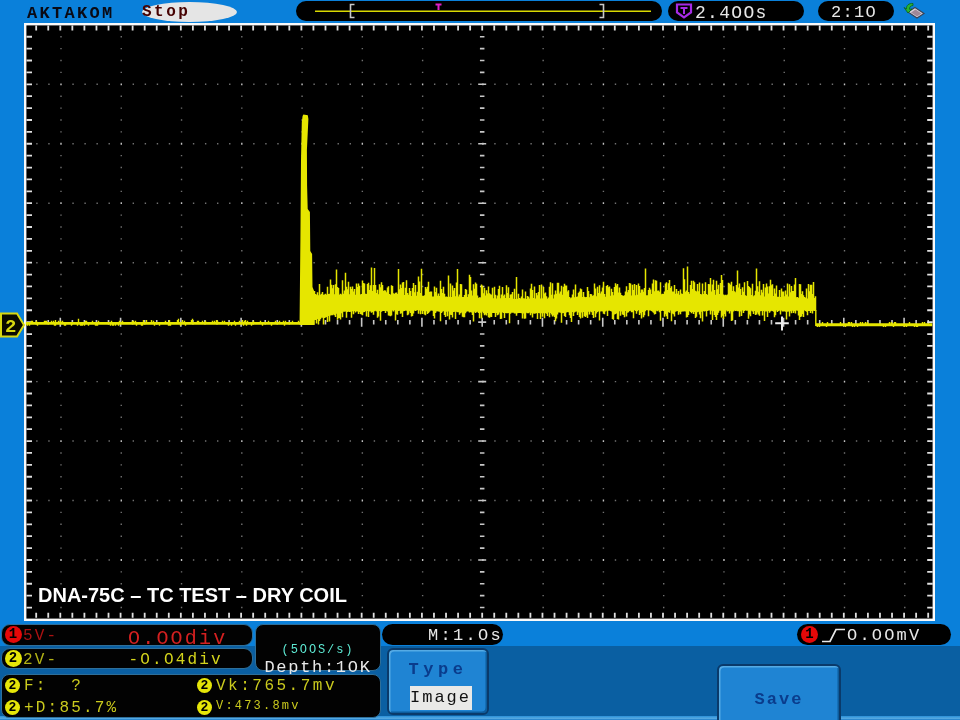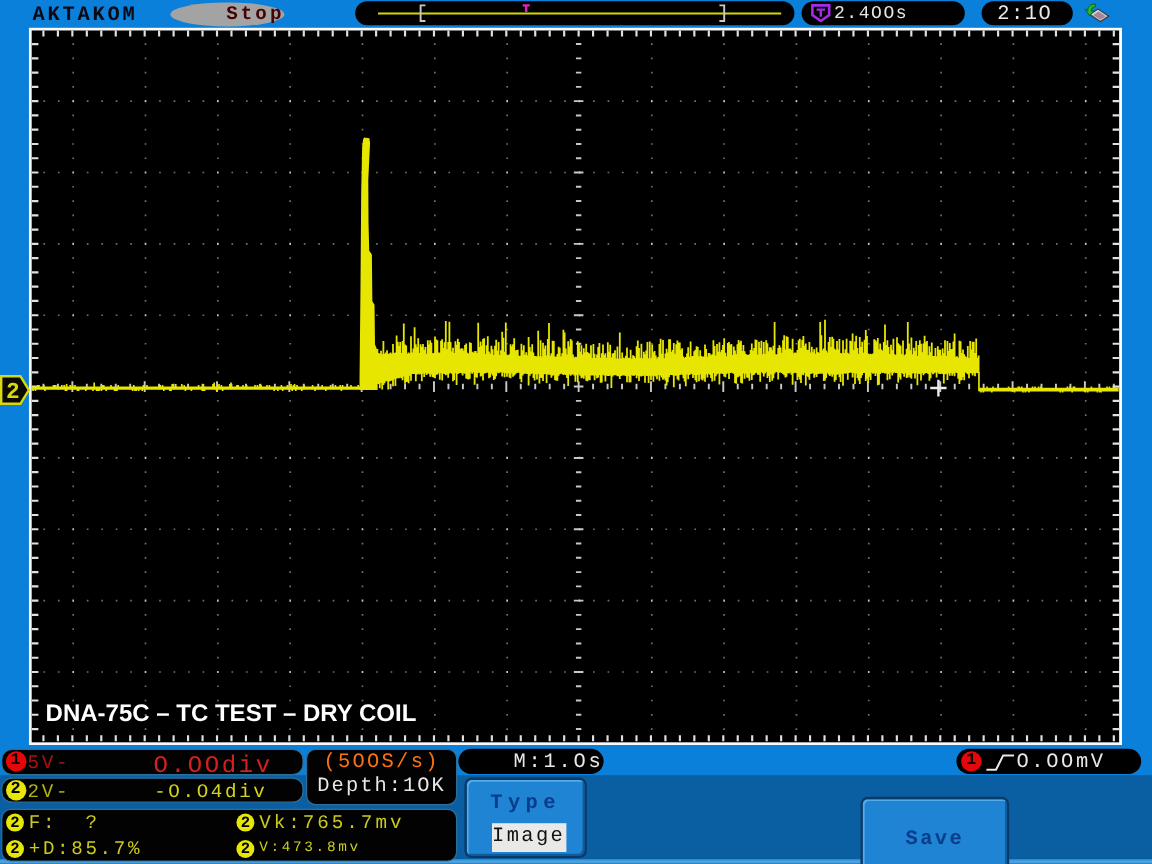--- a/index.html
+++ b/index.html
@@ -5,34 +5,34 @@
   font-family:"Liberation Mono",monospace}
 .abs{position:absolute}
 #scr{position:absolute;left:24px;top:23px}
 .pill{position:absolute;background:#000;border-radius:11px}
 .circ{position:absolute;border-radius:50%;color:#000;font-weight:bold;
   text-align:center;font-family:"Liberation Mono",monospace}
 </style></head>
 <body>
 
 <div class="abs" style="left:27px;top:3.5px;width:200px;font-size:17px;font-weight:bold;color:#0a0a14;letter-spacing:2.3px">AKTAKOM</div>
-<div class="abs" style="left:142px;top:2px;width:95px;height:20px;background:#a3a3a3;border-radius:50%;text-align:right;font-size:16px;font-weight:bold;color:#460202;letter-spacing:2.5px;line-height:20px">Stop</div>
+<div class="abs" style="left:142px;top:2px;width:95px;height:20px;background:#e5e5e5;border-radius:50%;text-align:left;font-size:16px;font-weight:bold;color:#460202;letter-spacing:2.5px;line-height:20px">Stop</div>
 <div class="pill" style="left:296px;top:1px;width:366px;height:20px">
 <svg width="366" height="20" fill="none">
 <path d="M19 10.2H355" stroke="#d8d800" stroke-width="1.6"></path>
 <path d="M58.5 3.5h-4v13h4" stroke="#c8c8c8" stroke-width="1.6"></path>
 <path d="M303.5 3.5h4v13h-4" stroke="#c8c8c8" stroke-width="1.6"></path>
 <path d="M139.5 3.5h6M142.5 3.5v5.5" stroke="#e020c8" stroke-width="2"></path>
 </svg></div>
 <div class="pill" style="left:668px;top:1px;width:136px;height:20px">
   <svg class="abs" style="left:7px;top:2px" width="18" height="16" fill="none">
       <path d="M2 1.5h14v8l-7 5-7-5z" stroke="#a62be6" stroke-width="2.2"></path>
       <path d="M5.5 5h7M9 5v6" stroke="#a62be6" stroke-width="2"></path>
     </svg>
-  <div class="abs" style="left:27px;top:2px;font-size:15px;color:#e8e8e8;letter-spacing:1.3px">2.4OOs</div>
+  <div class="abs" style="left:27px;top:2px;font-size:18px;color:#e8e8e8;letter-spacing:1.3px">2.4OOs</div>
 </div>
 <div class="pill" style="left:818px;top:1px;width:76px;height:20px;text-align:center">
   <div class="abs" style="left:13px;top:2px;font-size:17px;color:#e8e8e8;letter-spacing:1.3px">2:1O</div>
 </div>
 <svg class="abs" style="left:901px;top:1px" width="26" height="20" fill="none">
 <path d="M7 11l9 6 7-4.5-9-6z" fill="#d8d4dc" stroke="#3a4458" stroke-width="1.2"></path>
 <path d="M10 11.5l6 4 4.5-3-6-4z" fill="#a08898"></path>
 <path d="M12 2.5c-4-.5-7 2-6.5 5.5l-2.5-1.5 4 5.5 4-4-2.5.3c-.2-2.2 1.2-3.6 3.5-3.8z" fill="#28b432" stroke="#0a6018" stroke-width=".8"></path>
 </svg>
 
@@ -67,21 +67,21 @@
   <div class="abs" style="left:126px;top:2px;font-size:20px;color:#d42020;letter-spacing:2.2px">O.OOdiv</div>
 </div>
 
 <div class="abs" style="left:1px;top:647.5px;width:252px;height:21.5px;background:#020202;border-radius:9px;border:1px solid #2e6f9a">
   <div class="circ" style="left:2.5px;top:1.2px;width:17px;height:17px;background:#e6e608;font-size:14px;line-height:17px">2</div>
   <div class="abs" style="left:21px;top:2px;font-size:16px;color:#b2b216;letter-spacing:2.2px">2V-</div>
   <div class="abs" style="left:126.5px;top:2px;font-size:16px;color:#d4d41c;letter-spacing:2.2px">-O.O4div</div>
 </div>
 
 <div class="abs" style="left:255px;top:624px;width:126px;height:46.5px;background:#020202;border-radius:8px;border:1px solid #2e6f9a;text-align:center">
-  <div style="margin-top:1px;font-size:17px;color:#f97316;letter-spacing:1.9px">(5OOS/s)</div>
+  <div style="margin-top:18px;font-size:12px;color:#5eead4;letter-spacing:1.9px">(5OOS/s)</div>
   <div style="margin-top:1px;font-size:17px;color:#e8e8e8;letter-spacing:1.7px">Depth:1OK</div>
 </div>
 
 <div class="pill" style="left:382px;top:623.5px;width:121px;height:21px;text-align:right">
   <div style="margin-top:2px;font-size:17px;color:#e8e8e8;letter-spacing:2.3px">M:1.Os</div>
 </div>
 
 <div class="pill" style="left:797px;top:624px;width:154px;height:21px">
   <div class="circ" style="left:4px;top:2px;width:17px;height:17px;background:#e60808;font-size:14px;line-height:17px">1</div>
   <svg class="abs" style="left:24px;top:3px" width="26" height="16" fill="none">

